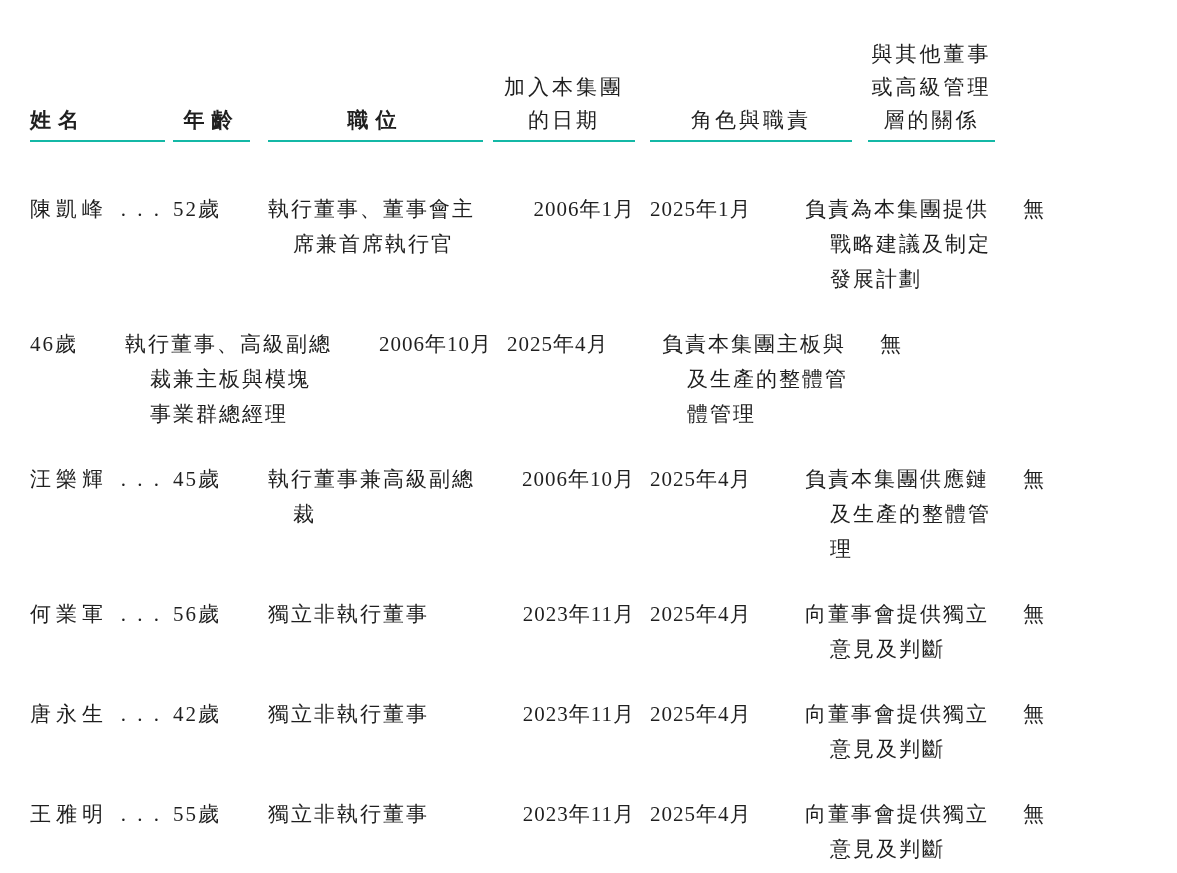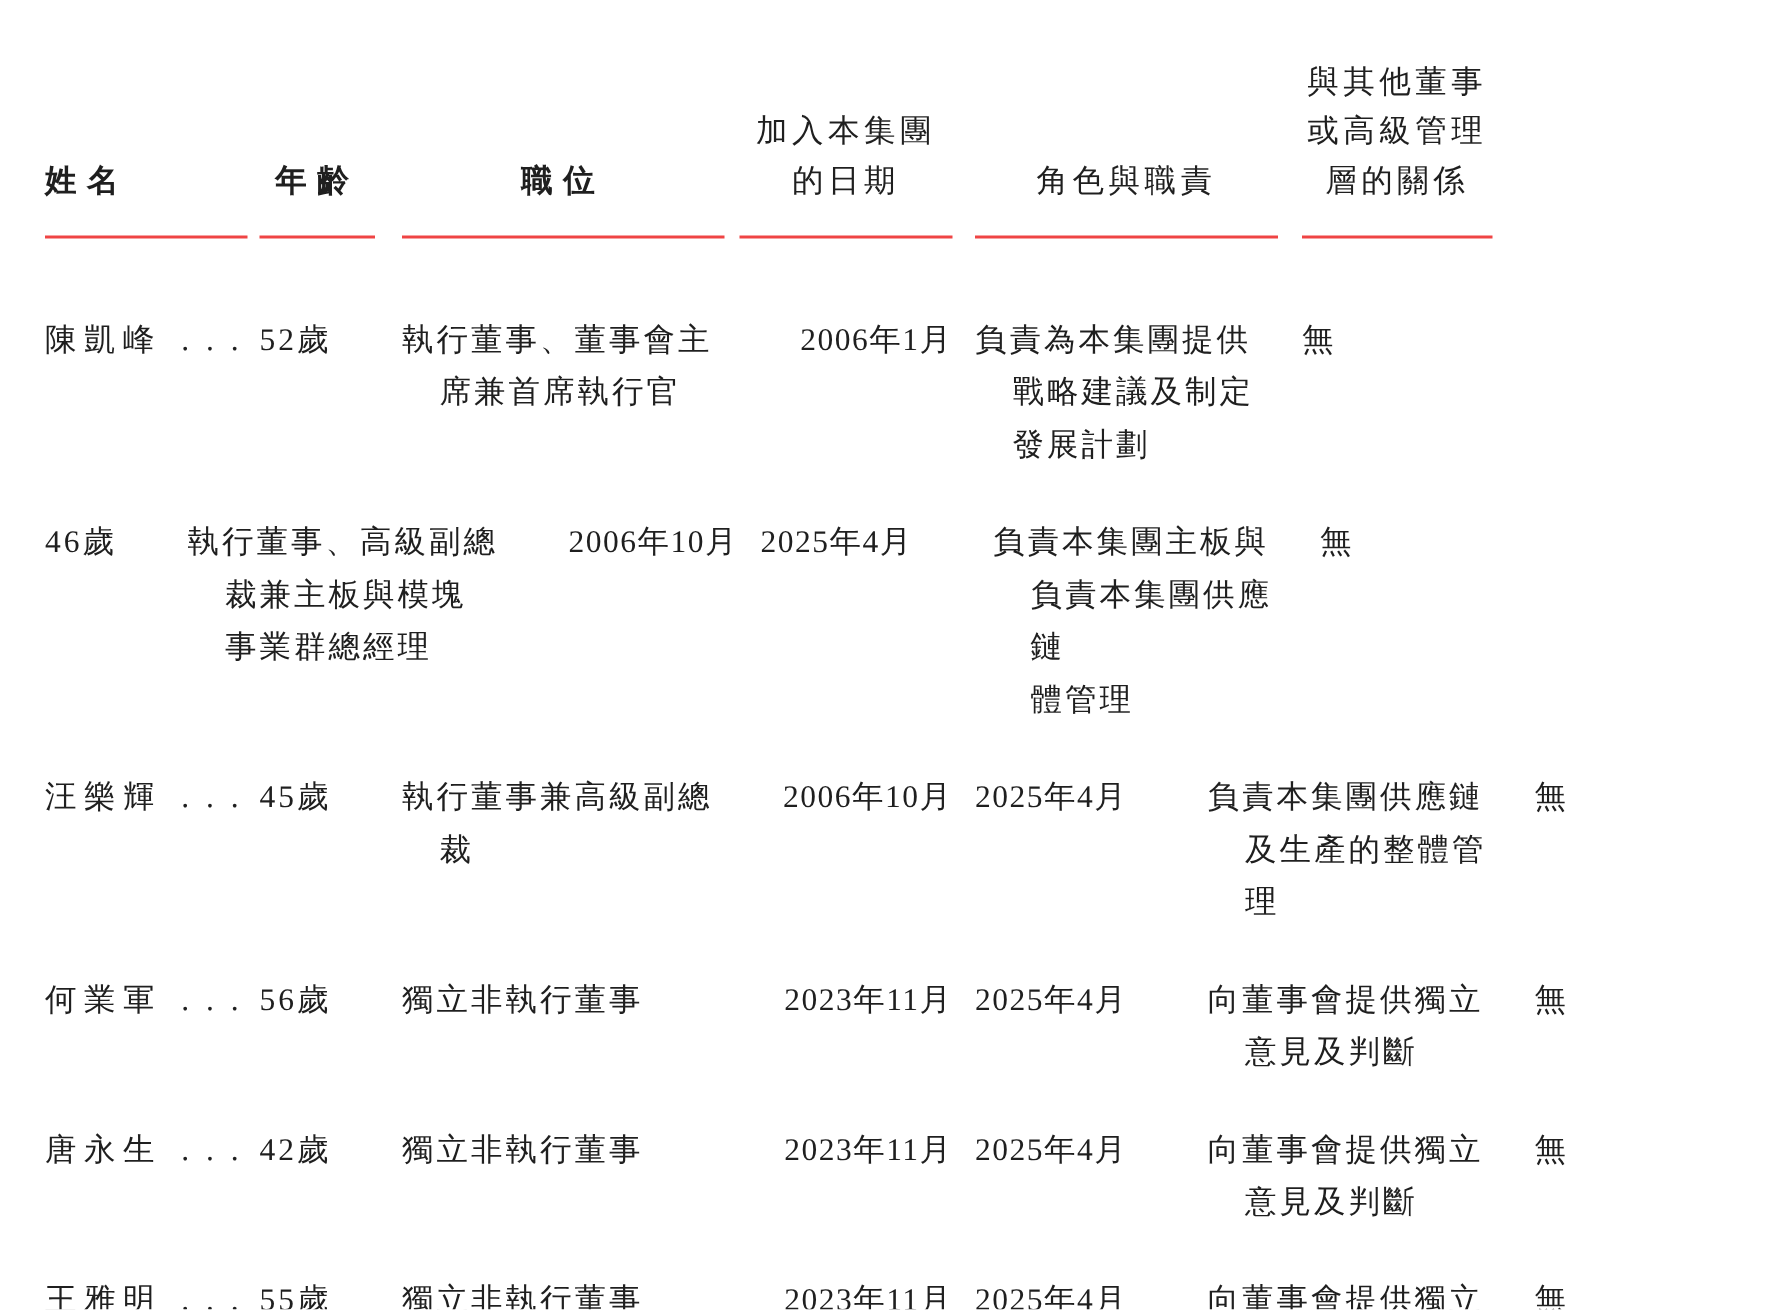--- a/index.html
+++ b/index.html
@@ -28,22 +28,22 @@
   .c6 { width: 202px; margin-right: 16px; }
   .c7 { width: 127px; }
 
   
   .t-head {
     display: flex;
     align-items: flex-end;
   }
   .hcell {
     box-sizing: border-box;
-    border-bottom: 2px solid #ef4444;
-    padding-bottom: 20px;
+    border-bottom: 2px solid #14b8a6;
+    padding-bottom: 3px;
     line-height: 33px;
     white-space: pre-line;
     letter-spacing: 3px;
     text-align: center;
     font-weight: normal;
   }
   .hcell.left { text-align: left; }
   .hcell.ls-wide { letter-spacing: 7px; font-weight: bold; }
 
   
@@ -98,35 +98,36 @@
 
     <div class="t-row">
       <div class="cell c1 name-cell">
         <span class="nm">陳凱峰</span>
         <span class="leader">. . .</span>
       </div>
       <div class="cell c2">52歲</div>
       <div class="cell c3 hang">執行董事、董事會主
 席兼首席執行官</div>
       <div class="cell c4 date">2006年1月</div>
+      <div class="cell c5 date">2025年1月</div>
       <div class="cell c6 hang">負責為本集團提供
 戰略建議及制定
 發展計劃</div>
       <div class="cell c7">無</div>
     </div>
 
     <div class="t-row">
       <div class="cell c2">46歲</div>
       <div class="cell c3 hang">執行董事、高級副總
 裁兼主板與模塊
 事業群總經理</div>
       <div class="cell c4 date">2006年10月</div>
       <div class="cell c5 date">2025年4月</div>
       <div class="cell c6 hang">負責本集團主板與
-負責本集團供應鏈
+及生產的整體管
 體管理</div>
       <div class="cell c7">無</div>
     </div>
 
     <div class="t-row">
       <div class="cell c1 name-cell">
         <span class="nm">汪樂輝</span>
         <span class="leader">. . .</span>
       </div>
       <div class="cell c2">45歲</div>

